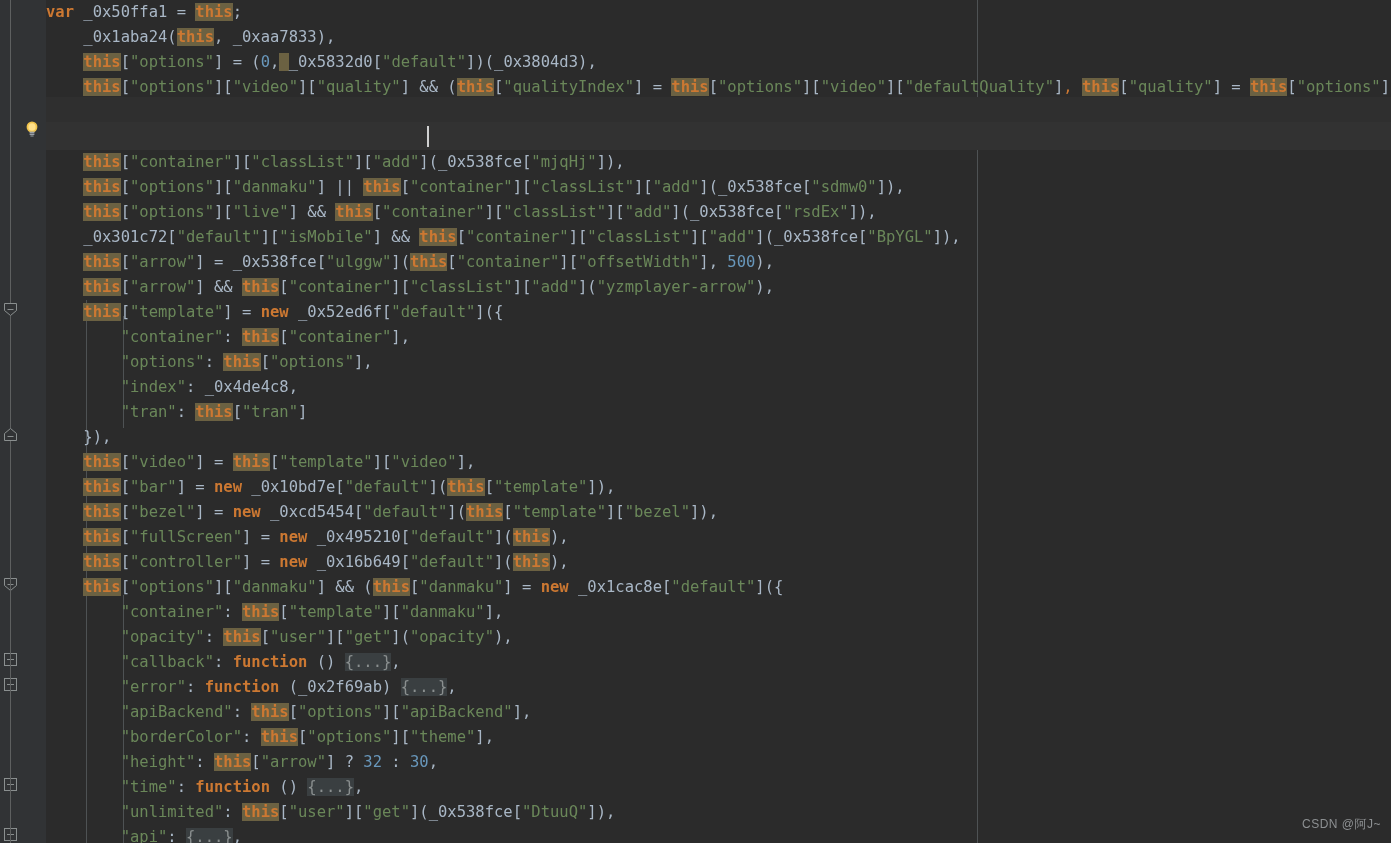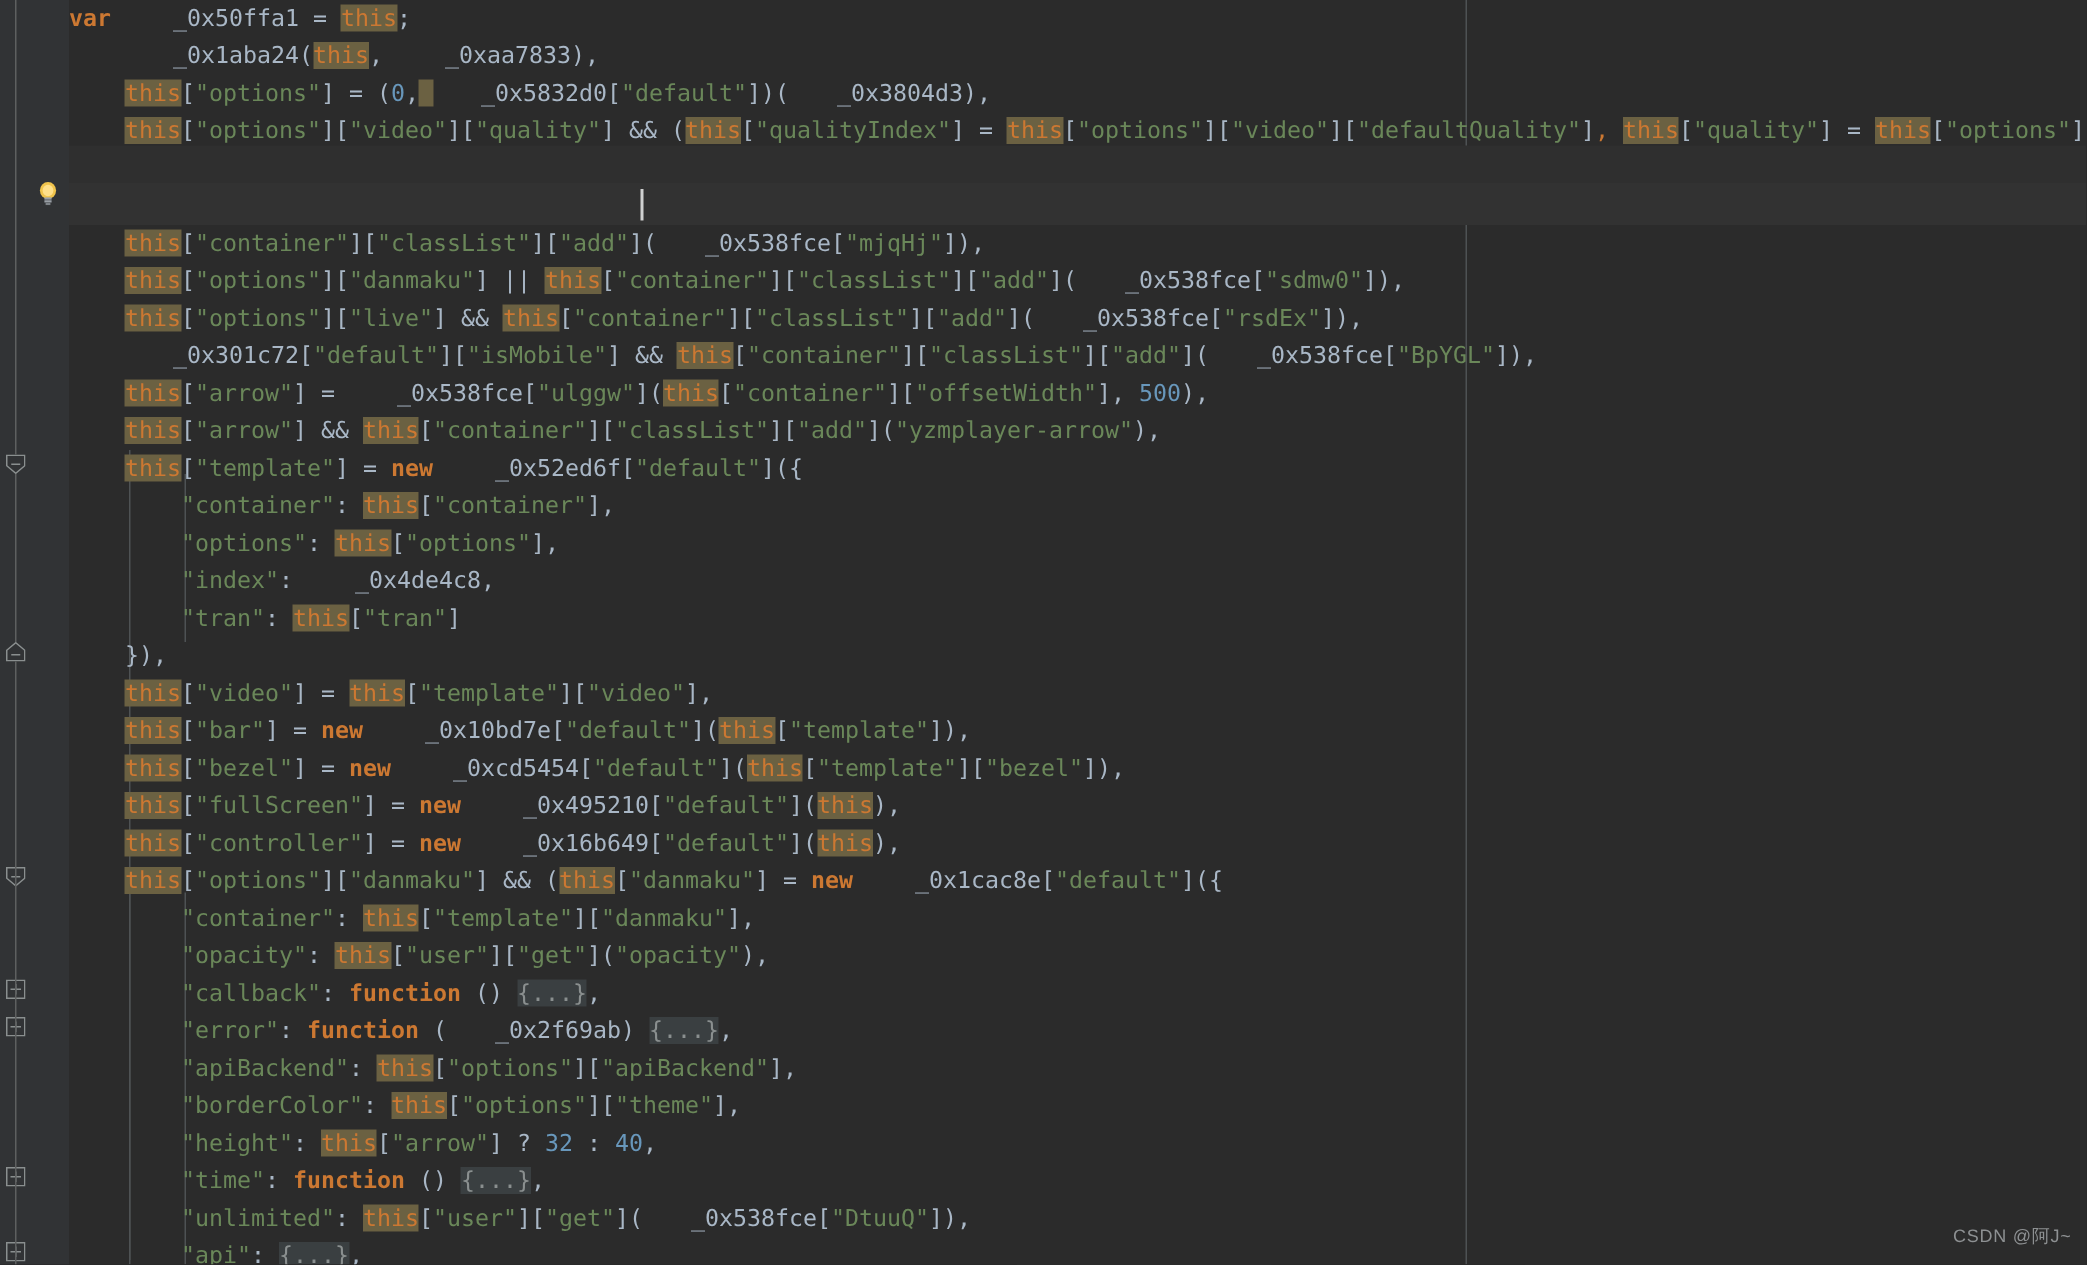--- a/index.html
+++ b/index.html
@@ -109,24 +109,24 @@
   #caret-line-hl-2 {
     position: absolute;
     left: 0; top: 97px;
     width: 1391px; height: 25px;
     background: #2f2f2f;
     z-index: 1;
   }
 
   
   .kw   { color: #cc7832; font-weight: bold; }       
-  .id   { color: #a9b7c6; margin-left: 32px; }                          
+  .id   { color: #a9b7c6; }                          
   .str  { color: #6a8759; }                          
   .num  { color: #6897bb; }
-  .this { color: #cc7832; font-weight: normal; background: #6b6142; }
+  .this { color: #cc7832; font-weight: bold; background: #6b6142; }
   .op   { color: #a9b7c6; }
   .fold { color: #8a8f8f; background: #3a3f41; }
   .comma{ color: #cc7832; }
 
   
   #caret {
     position: absolute;
     width: 2px; height: 21px;
     background: #cfd0d0;
     z-index: 20;
@@ -249,21 +249,21 @@
         <div class="line" style="top: 500px;"><span class="op">    </span><span class="this">this</span><span class="op">[</span><span class="str">"bezel"</span><span class="op">] = </span><span class="kw">new</span><span class="op"> </span><span class="id">_0xcd5454</span><span class="op">[</span><span class="str">"default"</span><span class="op">](</span><span class="this">this</span><span class="op">[</span><span class="str">"template"</span><span class="op">][</span><span class="str">"bezel"</span><span class="op">]),</span></div>
         <div class="line" style="top: 525px;"><span class="op">    </span><span class="this">this</span><span class="op">[</span><span class="str">"fullScreen"</span><span class="op">] = </span><span class="kw">new</span><span class="op"> </span><span class="id">_0x495210</span><span class="op">[</span><span class="str">"default"</span><span class="op">](</span><span class="this">this</span><span class="op">),</span></div>
         <div class="line" style="top: 550px;"><span class="op">    </span><span class="this">this</span><span class="op">[</span><span class="str">"controller"</span><span class="op">] = </span><span class="kw">new</span><span class="op"> </span><span class="id">_0x16b649</span><span class="op">[</span><span class="str">"default"</span><span class="op">](</span><span class="this">this</span><span class="op">),</span></div>
         <div class="line" style="top: 575px;"><span class="op">    </span><span class="this">this</span><span class="op">[</span><span class="str">"options"</span><span class="op">][</span><span class="str">"danmaku"</span><span class="op">] &amp;&amp; (</span><span class="this">this</span><span class="op">[</span><span class="str">"danmaku"</span><span class="op">] = </span><span class="kw">new</span><span class="op"> </span><span class="id">_0x1cac8e</span><span class="op">[</span><span class="str">"default"</span><span class="op">]({</span></div>
         <div class="line" style="top: 600px;"><span class="op">        </span><span class="str">"container"</span><span class="op">: </span><span class="this">this</span><span class="op">[</span><span class="str">"template"</span><span class="op">][</span><span class="str">"danmaku"</span><span class="op">],</span></div>
         <div class="line" style="top: 625px;"><span class="op">        </span><span class="str">"opacity"</span><span class="op">: </span><span class="this">this</span><span class="op">[</span><span class="str">"user"</span><span class="op">][</span><span class="str">"get"</span><span class="op">](</span><span class="str">"opacity"</span><span class="op">),</span></div>
         <div class="line" style="top: 650px;"><span class="op">        </span><span class="str">"callback"</span><span class="op">: </span><span class="kw">function</span><span class="op"> () </span><span class="fold">{...}</span><span class="op">,</span></div>
         <div class="line" style="top: 675px;"><span class="op">        </span><span class="str">"error"</span><span class="op">: </span><span class="kw">function</span><span class="op"> (</span><span class="id">_0x2f69ab</span><span class="op">) </span><span class="fold">{...}</span><span class="op">,</span></div>
         <div class="line" style="top: 700px;"><span class="op">        </span><span class="str">"apiBackend"</span><span class="op">: </span><span class="this">this</span><span class="op">[</span><span class="str">"options"</span><span class="op">][</span><span class="str">"apiBackend"</span><span class="op">],</span></div>
         <div class="line" style="top: 725px;"><span class="op">        </span><span class="str">"borderColor"</span><span class="op">: </span><span class="this">this</span><span class="op">[</span><span class="str">"options"</span><span class="op">][</span><span class="str">"theme"</span><span class="op">],</span></div>
-        <div class="line" style="top: 750px;"><span class="op">        </span><span class="str">"height"</span><span class="op">: </span><span class="this">this</span><span class="op">[</span><span class="str">"arrow"</span><span class="op">] ? </span><span class="num">32</span><span class="op"> : </span><span class="num">40</span><span class="op">,</span></div>
+        <div class="line" style="top: 750px;"><span class="op">        </span><span class="str">"height"</span><span class="op">: </span><span class="this">this</span><span class="op">[</span><span class="str">"arrow"</span><span class="op">] ? </span><span class="num">32</span><span class="op"> : </span><span class="num">30</span><span class="op">,</span></div>
         <div class="line" style="top: 775px;"><span class="op">        </span><span class="str">"time"</span><span class="op">: </span><span class="kw">function</span><span class="op"> () </span><span class="fold">{...}</span><span class="op">,</span></div>
         <div class="line" style="top: 800px;"><span class="op">        </span><span class="str">"unlimited"</span><span class="op">: </span><span class="this">this</span><span class="op">[</span><span class="str">"user"</span><span class="op">][</span><span class="str">"get"</span><span class="op">](</span><span class="id">_0x538fce</span><span class="op">[</span><span class="str">"DtuuQ"</span><span class="op">]),</span></div>
         <div class="line" style="top: 825px;"><span class="op">        </span><span class="str">"api"</span><span class="op">: </span><span class="fold">{...}</span><span class="op">,</span></div>
       </div>
     <div id="caret" style="left: 381px; top: 126px;"></div>
   </div>
 
   <div id="watermark">CSDN @阿J~</div>
 </div>
 

